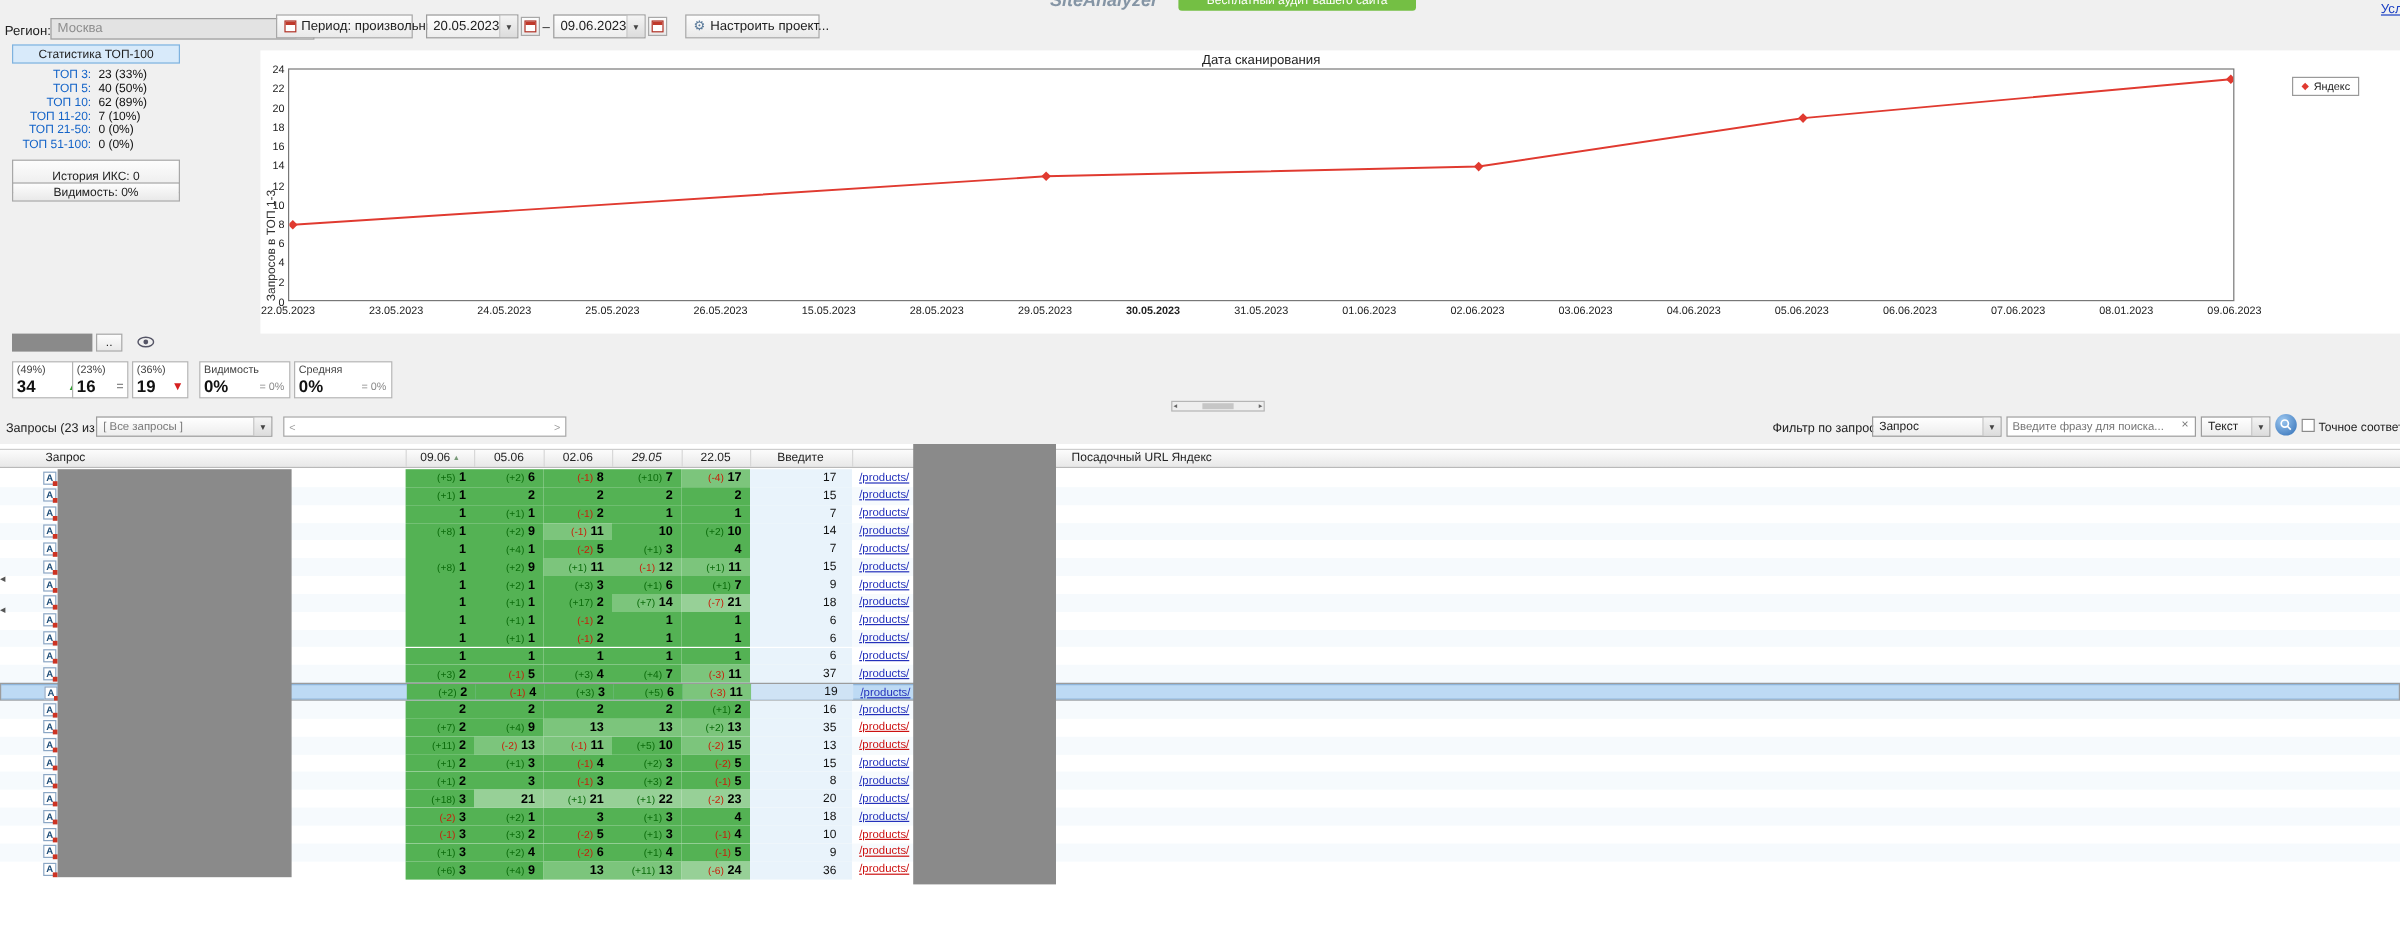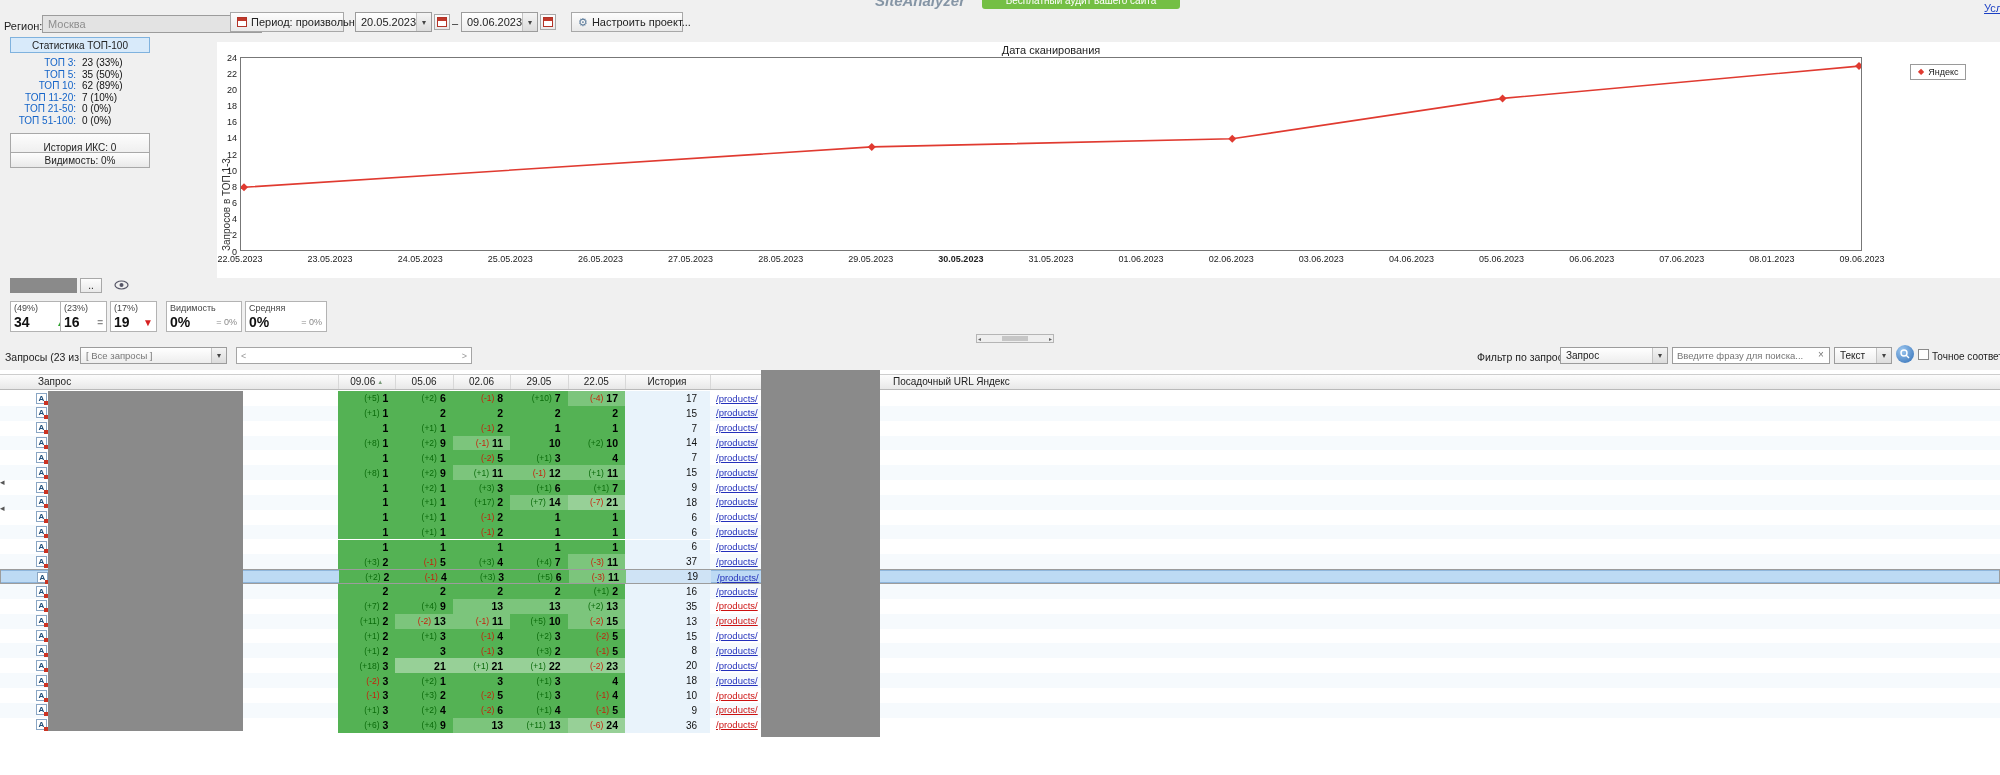--- a/index.html
+++ b/index.html
@@ -103,21 +103,21 @@
   <div class="btn" style="left:10px;top:37px;width:140px;height:16px;justify-content:center;padding:0;font-size:10px;background:#d8eafa;border-color:#7fb2de">
     <span>Статистика ТОП-100</span>
   </div>
   <div style="position:absolute;left:12px;top:57px">
       <div class="stat-row">
         <span class="stat-label">ТОП 3:</span>
         <span class="stat-value">23 (33%)</span>
       </div>
       <div class="stat-row">
         <span class="stat-label">ТОП 5:</span>
-        <span class="stat-value">35 (50%)</span>
+        <span class="stat-value">40 (50%)</span>
       </div>
       <div class="stat-row">
         <span class="stat-label">ТОП 10:</span>
         <span class="stat-value">62 (89%)</span>
       </div>
       <div class="stat-row">
         <span class="stat-label">ТОП 11-20:</span>
         <span class="stat-value">7 (10%)</span>
       </div>
       <div class="stat-row">
@@ -152,21 +152,21 @@
   </div>
   <div id="legend">
     <span id="legend-marker" style="font-size: 8px; line-height: 1; color: rgb(224, 58, 48);">◆</span>
     <span>Яндекс</span>
   </div>
 <div class="xlabel" style="left: 23px;">22.05.2023</div>
     <div class="xlabel" style="left: 113.111px;">23.05.2023</div>
     <div class="xlabel" style="left: 203.222px;">24.05.2023</div>
     <div class="xlabel" style="left: 293.333px;">25.05.2023</div>
     <div class="xlabel" style="left: 383.444px;">26.05.2023</div>
-    <div class="xlabel" style="left: 473.556px;">27.05.2023</div>
+    <div class="xlabel" style="left: 473.556px;">15.05.2023</div>
     <div class="xlabel" style="left: 563.667px;">28.05.2023</div>
     <div class="xlabel" style="left: 653.778px;">29.05.2023</div>
     <div class="xlabel" style="left: 743.889px; font-weight: bold;">30.05.2023</div>
     <div class="xlabel" style="left: 834px;">31.05.2023</div>
     <div class="xlabel" style="left: 924.111px;">01.06.2023</div>
     <div class="xlabel" style="left: 1014.22px;">02.06.2023</div>
     <div class="xlabel" style="left: 1104.33px;">03.06.2023</div>
     <div class="xlabel" style="left: 1194.44px;">04.06.2023</div>
     <div class="xlabel" style="left: 1284.56px;">05.06.2023</div>
     <div class="xlabel" style="left: 1374.67px;">06.06.2023</div>
@@ -203,21 +203,21 @@
   <span class="sum-pct">(49%)</span>
   <span class="sum-val">34</span>
   <span class="sum-arrow" style="color:#2ca02c">▲</span>
 </div>
 <div class="sumbox" style="left:60px;width:47px">
   <span class="sum-pct">(23%)</span>
   <span class="sum-val">16</span>
   <span class="sum-arrow" style="color:#8a8a8a">=</span>
 </div>
 <div class="sumbox" style="left:110px;width:47px">
-  <span class="sum-pct">(17%)</span>
+  <span class="sum-pct">(36%)</span>
   <span class="sum-val">19</span>
   <span class="sum-arrow" style="color:#d62020">▼</span>
 </div>
 <div class="sumbox" style="left:166px;width:76px">
   <span class="sum-pct">Видимость</span>
   <span class="sum-val">0%</span>
   <span class="sum-delta">= <span>0%</span></span>
 </div>
 <div class="sumbox" style="left:245px;width:82px">
   <span class="sum-pct">Средняя</span>
@@ -260,26 +260,26 @@
     </svg>
 </div>
 <span class="cb" style="left:1918px;top:349px"></span>
 <div style="position:absolute;left:1932px;top:351px;width:68px;overflow:hidden;white-space:nowrap;font-size:10px">
   <span>Точное соответс</span>
 </div>
 
 <div id="content-bg"></div>
 <div id="thead">
   <span class="th" style="left:38px">Запрос</span>
-  <span class="th thc" style="left:667px">История</span>
+  <span class="th thc" style="left:667px">Введите</span>
   <span class="th" style="left:893px">Посадочный URL Яндекс</span>
 <span class="th thc" style="left: 366.7px;">09.06<span class="sort-arrow">▲</span></span>
     <span class="th thc" style="left: 424.1px;">05.06</span>
     <span class="th thc" style="left: 481.5px;">02.06</span>
-    <span class="th thc" style="left: 538.9px;">29.05</span>
+    <span class="th thc" style="left: 538.9px; font-style: italic;">29.05</span>
     <span class="th thc" style="left: 596.3px;">22.05</span>
     <div class="colsep" style="left: 338px;"></div>
     <div class="colsep" style="left: 395.4px;"></div>
     <div class="colsep" style="left: 452.8px;"></div>
     <div class="colsep" style="left: 510.2px;"></div>
     <div class="colsep" style="left: 567.6px;"></div>
     <div class="colsep" style="left: 625px;"></div>
     <div class="colsep" style="left: 710px;"></div>
   </div>
 <div id="tbody">

